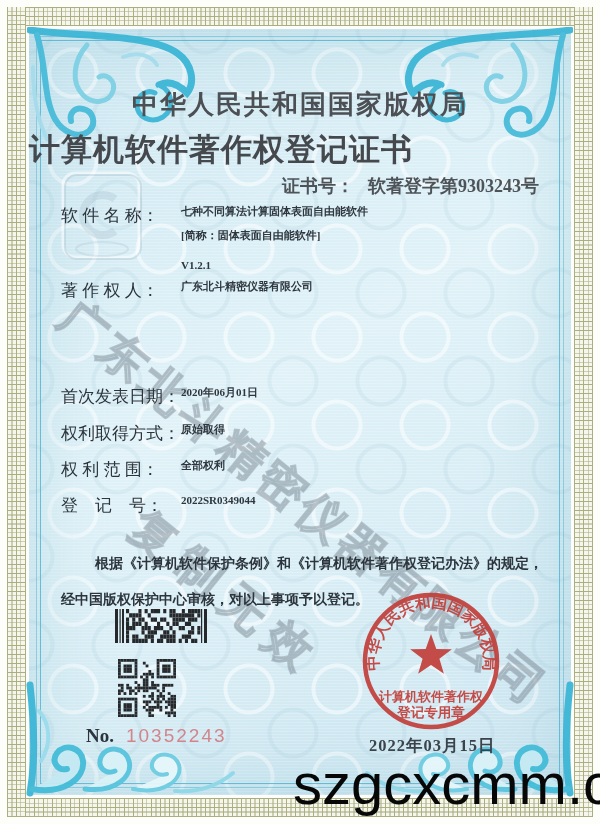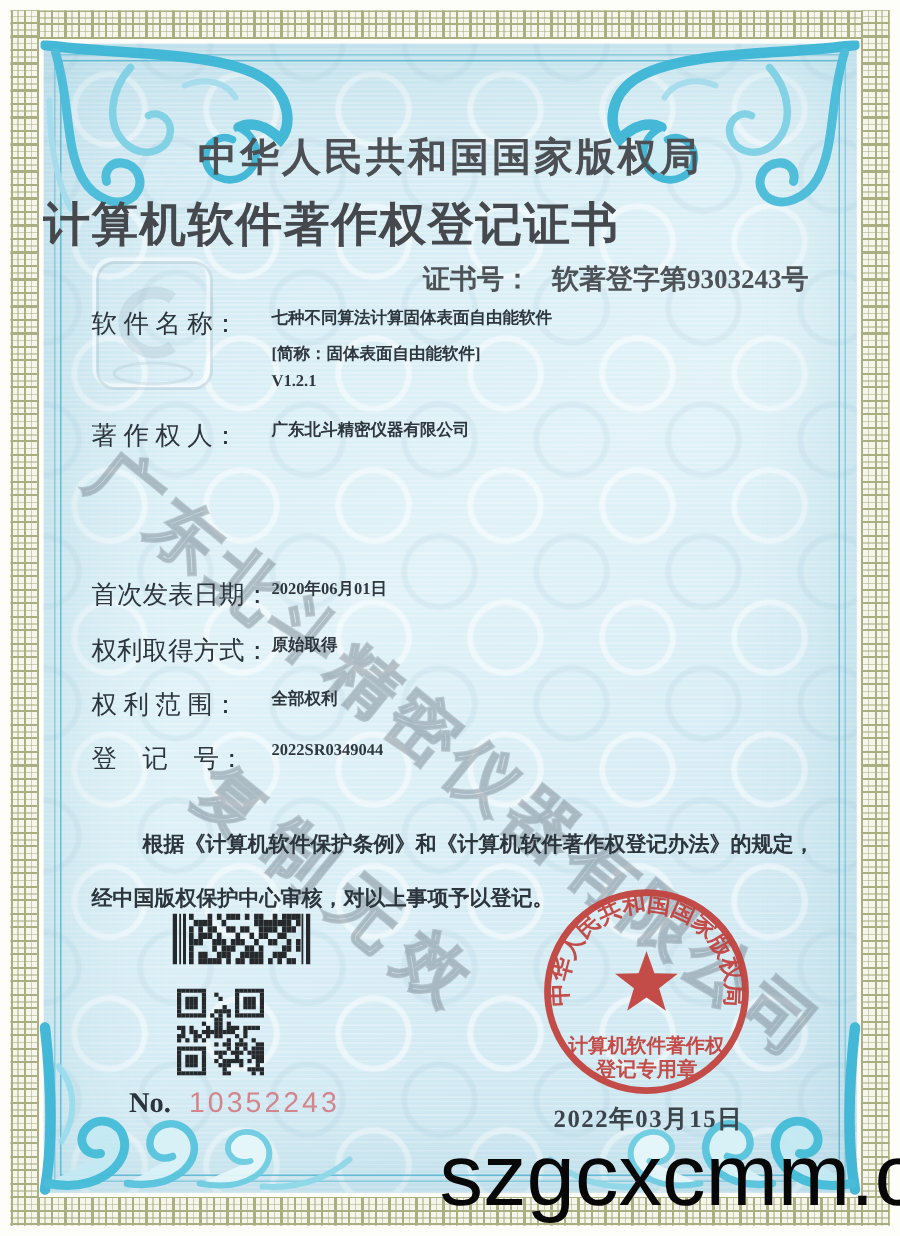--- a/index.html
+++ b/index.html
@@ -133,21 +133,21 @@
     <div class="abs cert-title">计算机软件著作权登记证书</div>
     <div class="abs certno"><span>证书号：</span><span class="gap"></span><span>软著登字第9303243号</span></div>
 
     <div class="abs row" style="top:175px">
       <span class="lbl">软 件 名 称：</span>
       <span class="val">七种不同算法计算固体表面自由能软件</span>
     </div>
     <div class="abs row" style="top:199px">
       <span class="val">[简称：固体表面自由能软件]</span>
     </div>
-    <div class="abs row" style="top:219px">
+    <div class="abs row" style="top:230px">
       <span class="val">V1.2.1</span>
     </div>
     <div class="abs row" style="top:250px">
       <span class="lbl">著 作 权 人：</span>
       <span class="val">广东北斗精密仪器有限公司</span>
     </div>
     <div class="abs row" style="top:318px">
     </div>
     <div class="abs row" style="top:356px">
       <span class="lbl">首次发表日期：</span>

